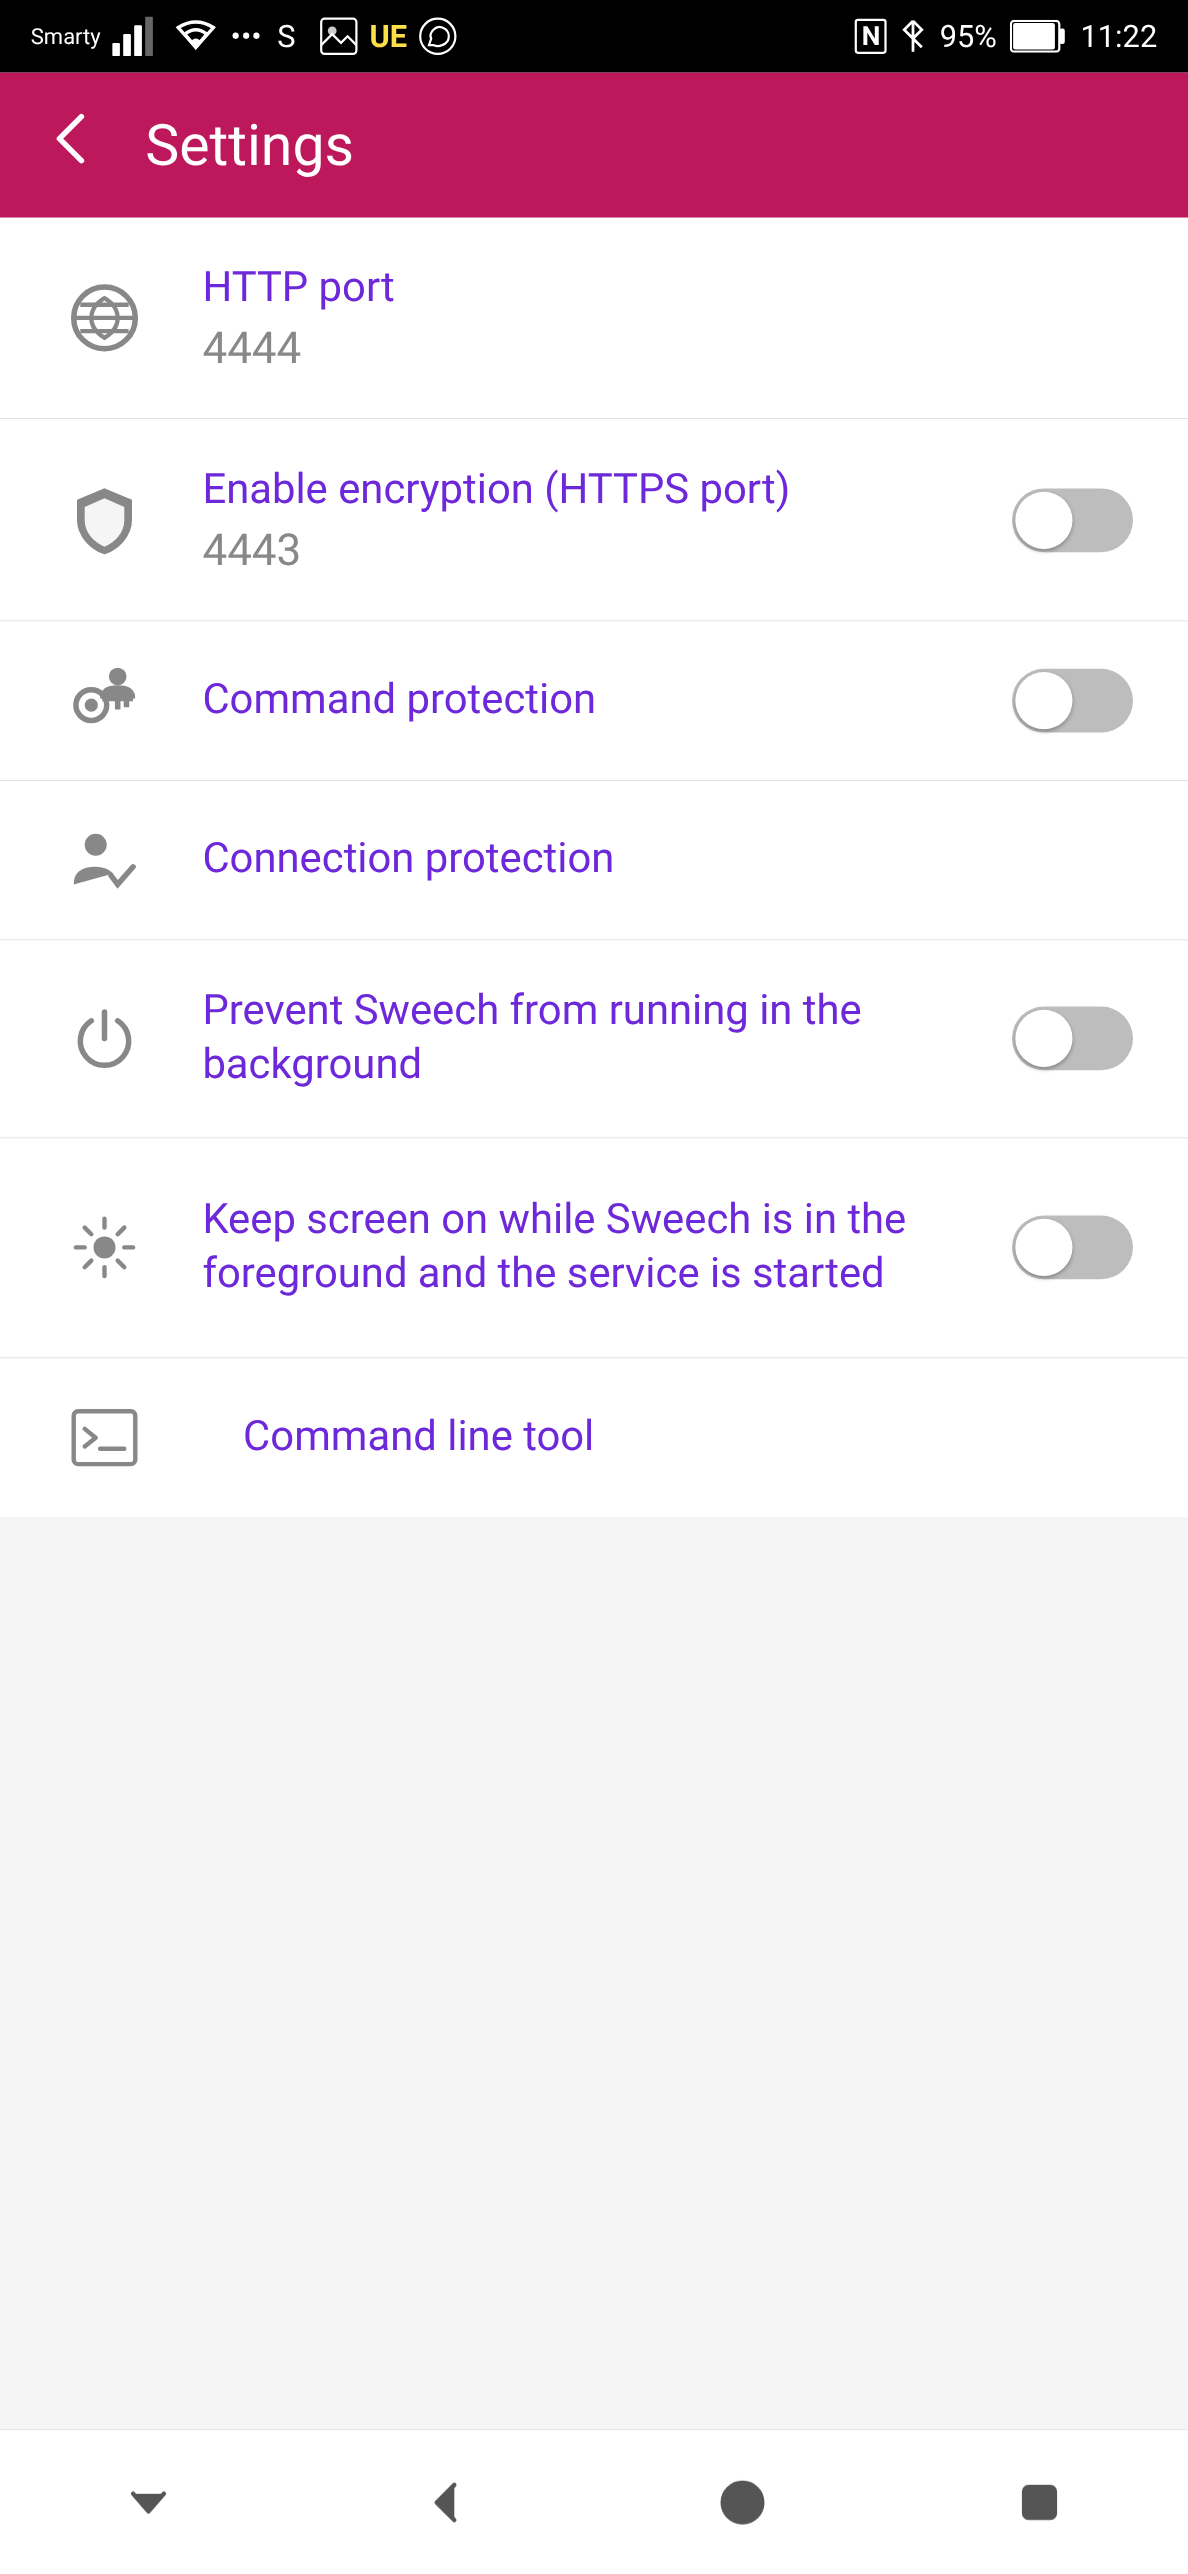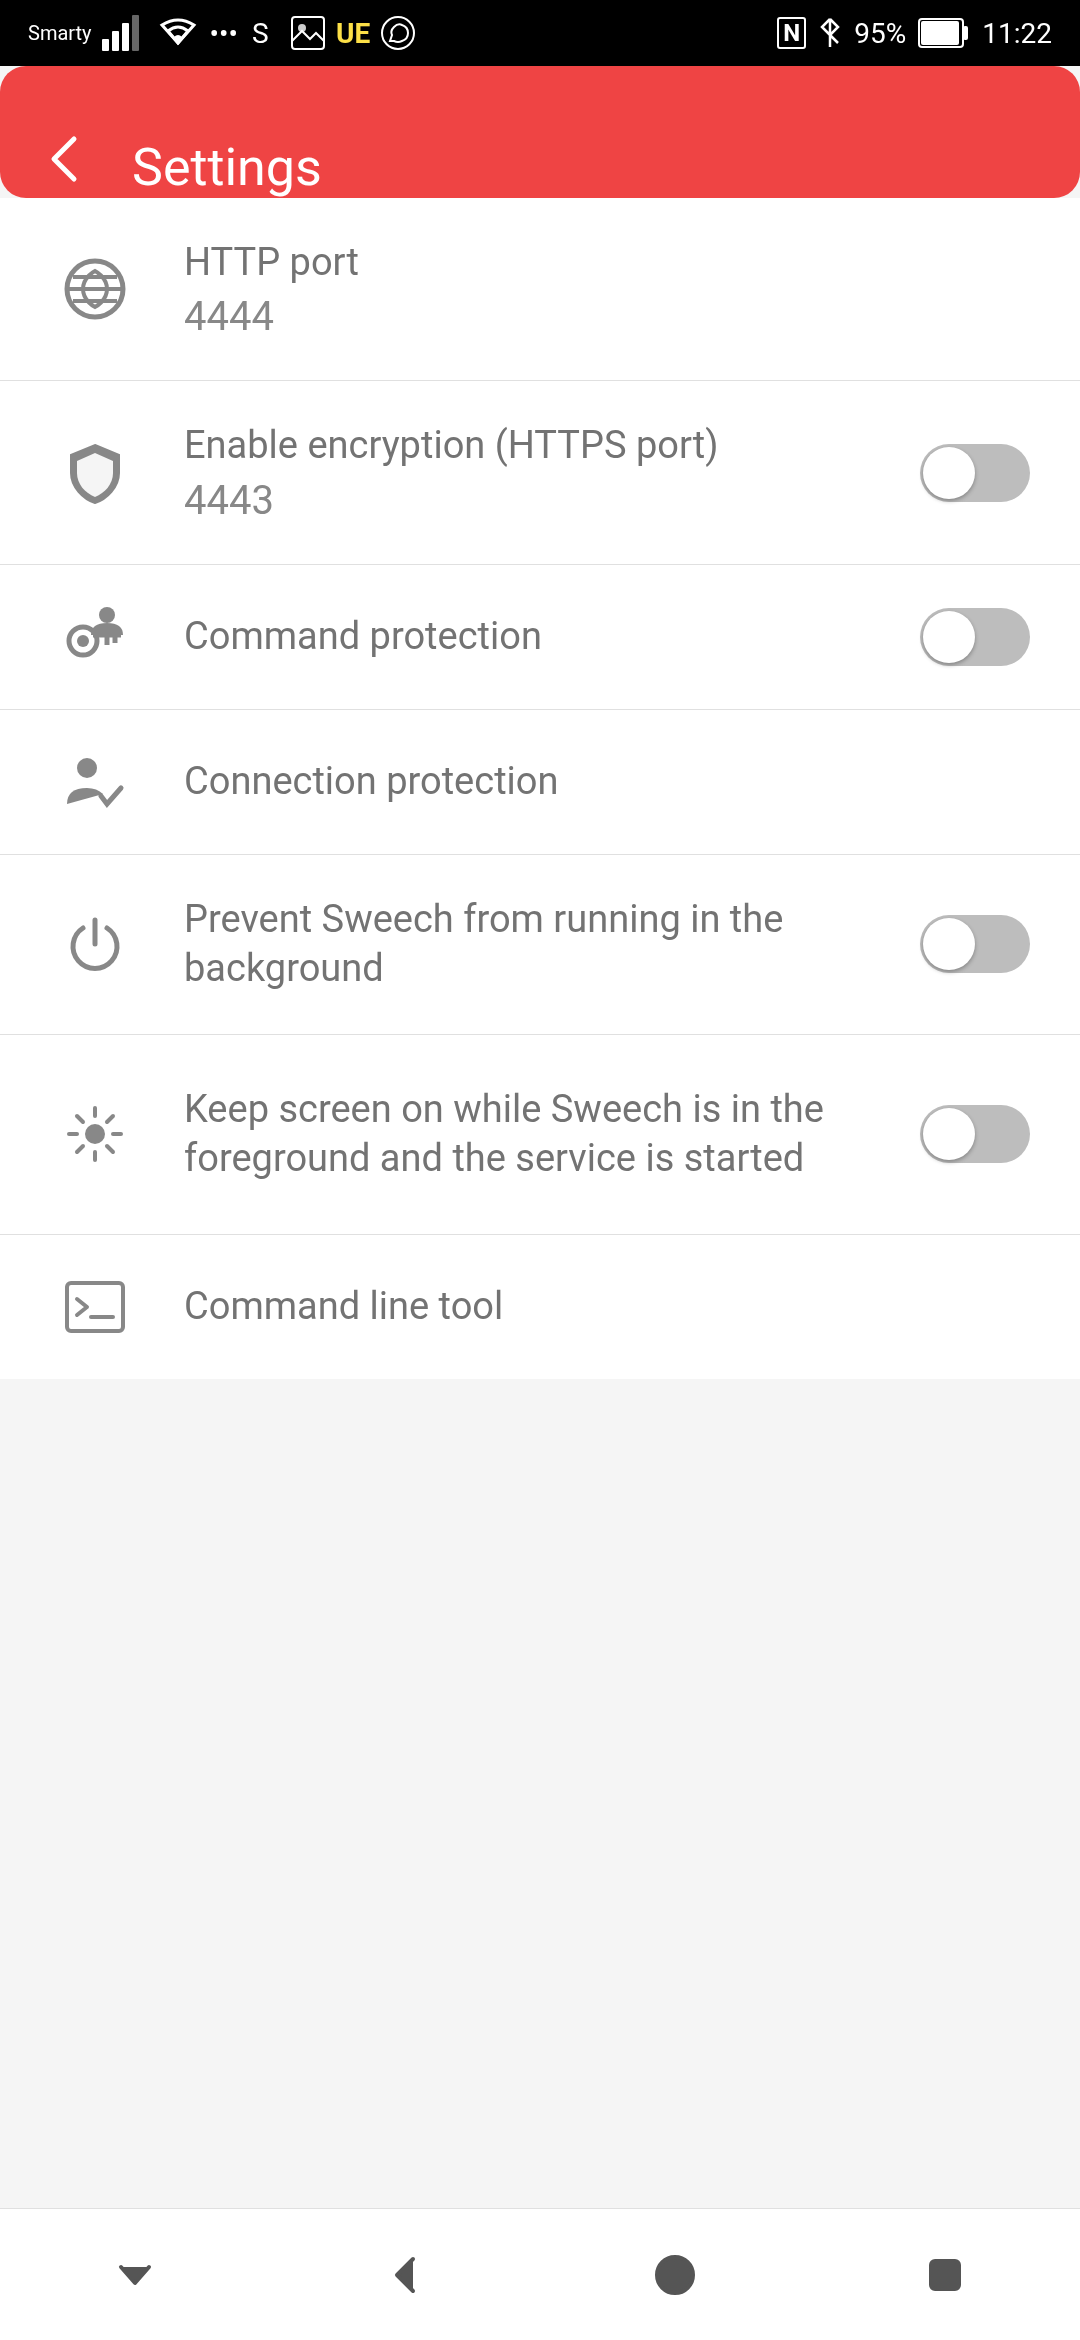--- a/index.html
+++ b/index.html
@@ -44,26 +44,25 @@
     }
 
     .status-text {
       font-size: 20px;
     }
 
     
     .app-bar {
       width: 100%;
       height: 132px;
-      background: #ef4444;
-      display: flex;
-      align-items: flex-end;
+      background: #be185d;
+      display: flex;
+      align-items: center;
       padding: 0 40px;
       gap: 40px;
-      border-radius: 26px;
     }
 
     .app-bar-back {
       color: #fff;
       font-size: 52px;
       cursor: pointer;
     }
 
     .app-bar-title {
       color: #fff;
@@ -82,20 +81,21 @@
       align-items: center;
       padding: 40px 50px;
       border-bottom: 1px solid #e0e0e0;
       min-height: 130px;
       background: #fff;
       cursor: pointer;
     }
 
     .settings-item:last-child {
       border-bottom: none;
+      gap: 37px;
     }
 
     .item-icon {
       width: 90px;
       min-width: 90px;
       display: flex;
       align-items: center;
       justify-content: center;
       color: #888;
       margin-right: 44px;
@@ -106,21 +106,21 @@
       height: 64px;
       fill: #888;
     }
 
     .item-content {
       flex: 1;
     }
 
     .item-title {
       font-size: 38px;
-      color: #737373;
+      color: #6d28d9;
       font-weight: 400;
       line-height: 1.3;
     }
 
     .item-subtitle {
       font-size: 40px;
       color: #888;
       margin-top: 6px;
     }
 

